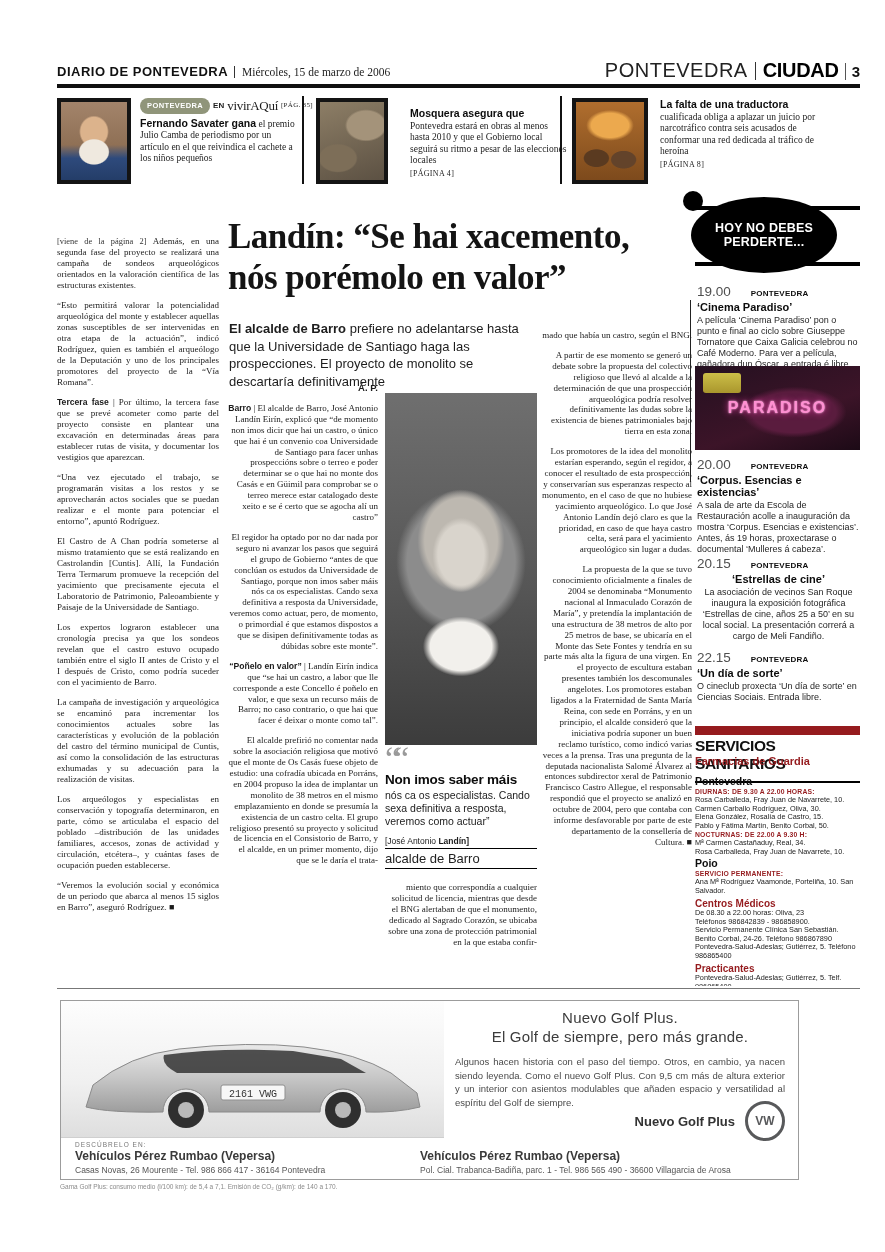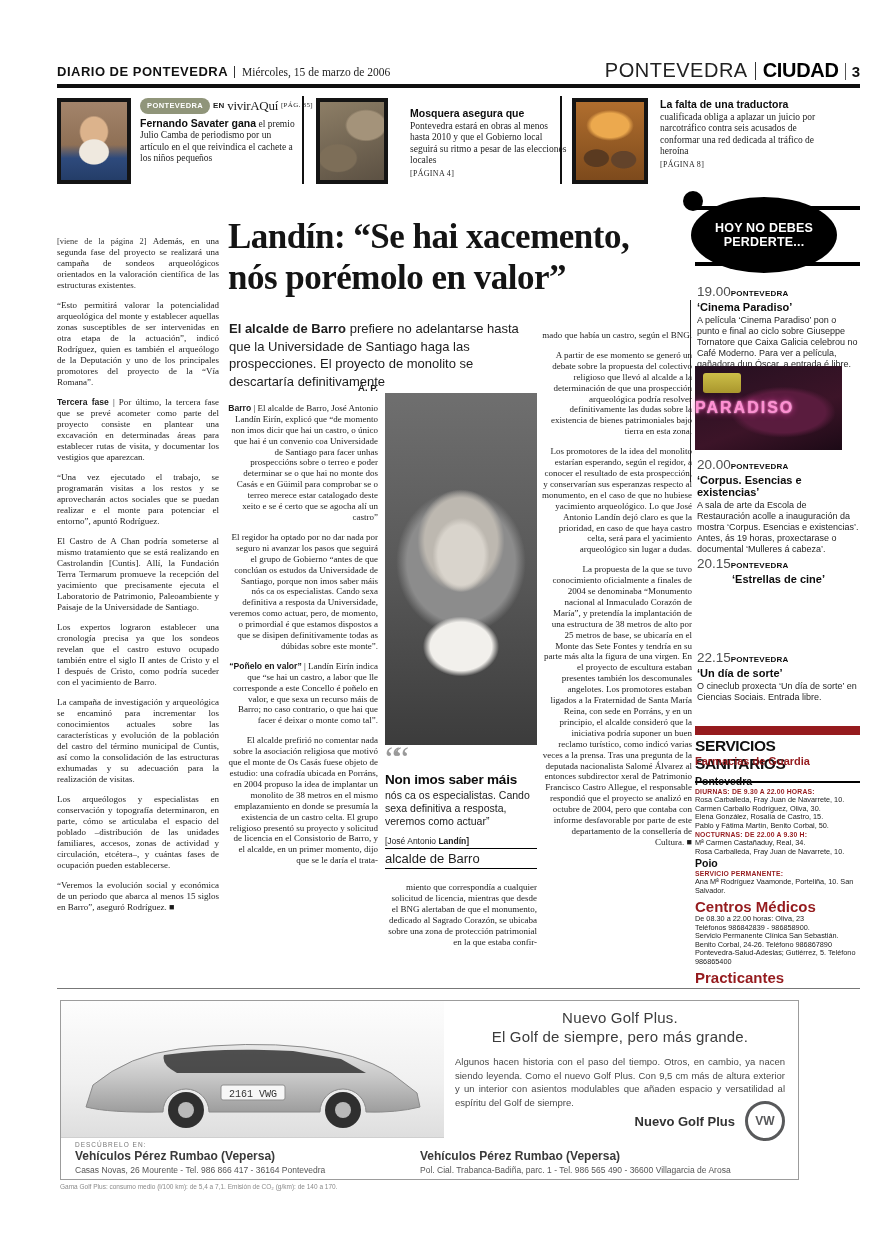--- a/index.html
+++ b/index.html
@@ -100,47 +100,47 @@
   
   .blob-wrap{position:absolute;left:695px;top:206px;width:165px;height:52px;
              border-top:4px solid #000;border-bottom:4px solid #000;}
   .blob{position:absolute;left:-4px;top:-13px;width:146px;height:76px;background:#000;
         border-radius:50%;display:flex;flex-direction:column;align-items:center;justify-content:center;}
   .blob::before{content:"";position:absolute;left:-8px;top:-6px;width:20px;height:20px;
         background:#000;border-radius:50%;}
   .blob span{color:#fff;font-family:"Liberation Sans",sans-serif;font-weight:800;
         font-size:12.5px;line-height:14px;letter-spacing:.2px;}
   .ag{position:absolute;left:697px;width:163px;font-family:"Liberation Sans",sans-serif;}
-  .ag-head{display:flex;align-items:baseline;gap:0;}
+  .ag-head{display:flex;align-items:baseline;gap:20px;}
   .ag-time{font-size:13.5px;color:#4f4f4f;font-weight:400;}
   .ag-place{font-size:8px;font-weight:800;color:#0d0d0d;letter-spacing:.2px;}
   .ag-title{font-size:11px;font-weight:800;color:#0c0c0c;margin:2px 0 2px;}
   .ag-body{font-size:9px;line-height:11px;color:#262626;}
   .ag1{top:284px;} .ag2{top:457px;} .ag3{top:556px;text-align:center;} .ag4{top:650px;}
-  .paradiso{position:absolute;left:695px;top:366px;width:147px;height:84px;
+  .paradiso{position:absolute;left:695px;top:366px;width:165px;height:84px;
       background:radial-gradient(70px 34px at 60% 55%, #5a1c3e 0 60%, rgba(0,0,0,0) 75%),
                  linear-gradient(160deg,#241020 0%,#3c1428 60%,#1c0a16 100%);
-      display:flex;align-items:center;justify-content:flex-start;}
+      display:flex;align-items:center;justify-content:center;}
   .paradiso::before{content:"";position:absolute;left:8px;top:7px;width:38px;height:20px;
       background:linear-gradient(#ded24c,#b7a52e);border-radius:3px;opacity:.9;}
   .paradiso span{color:#ff8fd2;font-family:"Liberation Sans",sans-serif;font-weight:800;
       font-size:16px;letter-spacing:2px;text-shadow:0 0 7px #ff3fb4,0 0 2px #fff;}
 
   
   .ss-bar{position:absolute;left:695px;top:726px;width:165px;height:9px;background:#951b1e;}
   .ss-title{position:absolute;left:695px;top:737px;width:165px;font-family:"Liberation Sans",sans-serif;
             font-weight:900;font-size:15.5px;letter-spacing:-.4px;color:#101010;}
   .ss-sub{position:absolute;left:695px;top:755px;width:165px;font-family:"Liberation Sans",sans-serif;
           font-weight:800;font-size:11px;color:#951b1e;border-bottom:2px solid #000;padding-bottom:14px;}
   .ss{position:absolute;left:695px;top:774px;width:165px;height:212px;overflow:hidden;
       font-family:"Liberation Sans",sans-serif;}
   .ss-city{font-size:10.5px;font-weight:800;color:#0d0d0d;margin-top:1px;}
   .ss-label{font-size:6.8px;font-weight:700;color:#951b1e;letter-spacing:.2px;margin:1px 0 1px;}
   .ss-line{font-size:7.3px;line-height:8.5px;color:#222;}
-  .ss-head{font-size:15px;font-weight:800;color:#951b1e;margin-top:3px;}
+  .ss-head{font-size:10px;font-weight:800;color:#951b1e;margin-top:3px;}
 
   
   .bottom-rule{position:absolute;left:57px;top:988px;width:803px;height:1px;background:#777;}
   .ad-box{position:absolute;left:60px;top:1000px;width:737px;height:178px;border:1px solid #9c9c9c;}
   .ad-car{position:absolute;left:0;top:0;width:383px;height:136px;overflow:hidden;
           background:linear-gradient(180deg,#fdfdfd 0%,#f0f0f0 60%,#dedede 100%);
           border-bottom:1px solid #cfcfcf;}
   .ad-right{position:absolute;left:394px;top:7px;width:330px;font-family:"Liberation Sans",sans-serif;}
   .ad-t1,.ad-t2{text-align:center;font-size:15px;line-height:19px;color:#3c3c3c;letter-spacing:.2px;}
   .ad-body{margin-top:9px;font-size:9.5px;line-height:13.5px;color:#4a4a4a;text-align:justify;}
@@ -286,20 +286,21 @@
     <div class="ag-title">‘Corpus. Esencias e existencias’</div>
     <div class="ag-body">A sala de arte da Escola de Restauración acolle a inauguración da mostra ‘Corpus. Esencias e existencias’. Antes, ás 19 horas, proxectarase o documental ‘Mulleres á cabeza’.</div>
   </div>
 
   <div class="ag ag3">
     <div class="ag-head">
       <span class="ag-time">20.15</span>
       <span class="ag-place">PONTEVEDRA</span>
     </div>
     <div class="ag-title">‘Estrellas de cine’</div>
+    <div class="ag-body">La asociación de vecinos San Roque inaugura la exposición fotográfica ‘Estrellas de cine, años 25 a 50’ en su local social. La presentación correrá a cargo de Meli Fandiño.</div>
   </div>
 
   <div class="ag ag4">
     <div class="ag-head">
       <span class="ag-time">22.15</span>
       <span class="ag-place">PONTEVEDRA</span>
     </div>
     <div class="ag-title">‘Un día de sorte’</div>
     <div class="ag-body">O cineclub proxecta ‘Un día de sorte’ en Ciencias Sociais. Entrada libre.</div>
   </div>

